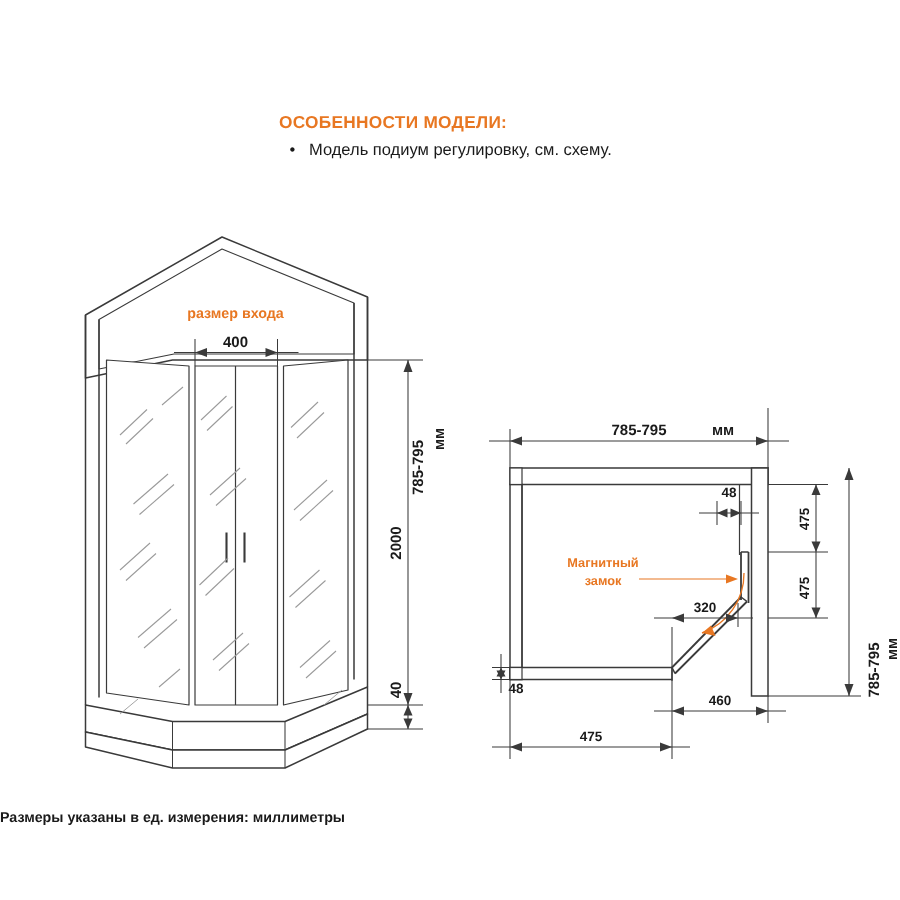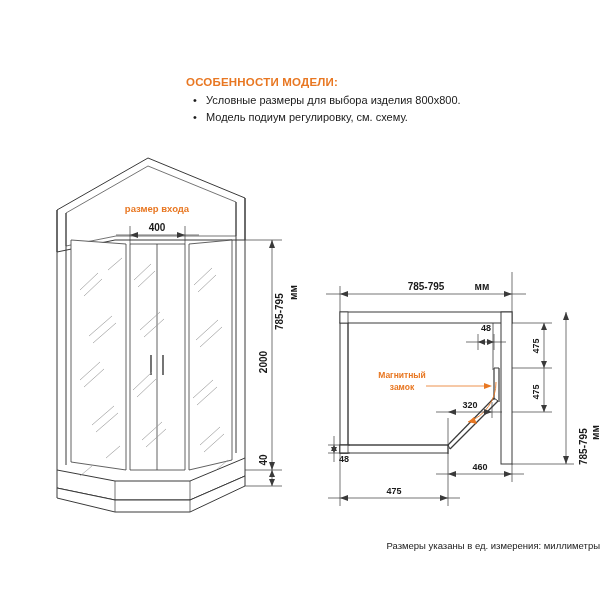--- a/index.html
+++ b/index.html
@@ -47,25 +47,25 @@
     content: "\2022";
     position: absolute;
     left: -11px;
     top: 0;
     color: #1a1a1a;
     font-size: 11px;
   }
   .footer-note {
     position: absolute;
     left: 0;
-    right: 0;
+    right: 12px;
     top: 540px;
-    text-align: right;
+    text-align: left;
     font-size: 9.5px;
-    font-weight: normal;
+    font-weight: bold;
     color: #1a1a1a;
   }
   svg { display: block; }
   .dim-text {
     font-family: "Liberation Sans", sans-serif;
     font-size: 10px;
     font-weight: bold;
     fill: #1a1a1a;
   }
   .dim-text-sm {
@@ -88,21 +88,20 @@
   }
 </style>
 </head>
 <body>
 
 <div class="page">
 
   <div class="features">
     <div class="features-title">ОСОБЕННОСТИ МОДЕЛИ:</div>
     <ul class="features-list">
-      <li>Условные размеры для выбора изделия 800х800.</li>
       <li>Модель подиум регулировку, см. схему.</li>
     </ul>
   </div>
 
   <svg width="300" height="400" viewBox="0 0 300 400" style="position:absolute;left:20px;top:140px;">
     <g fill="none" stroke="#3a3a3a" stroke-width="1" stroke-linejoin="round">
 
       <polygon points="37,70 128,18 225,58 225,100 170,100 95,100 37,112" fill="#ffffff" stroke="#3a3a3a" stroke-width="1"></polygon>
 
       <polygon points="46,73 128,26 216,62 216,96 172,96 96,96 46,106" fill="none" stroke="#3a3a3a" stroke-width="0.7"></polygon>

